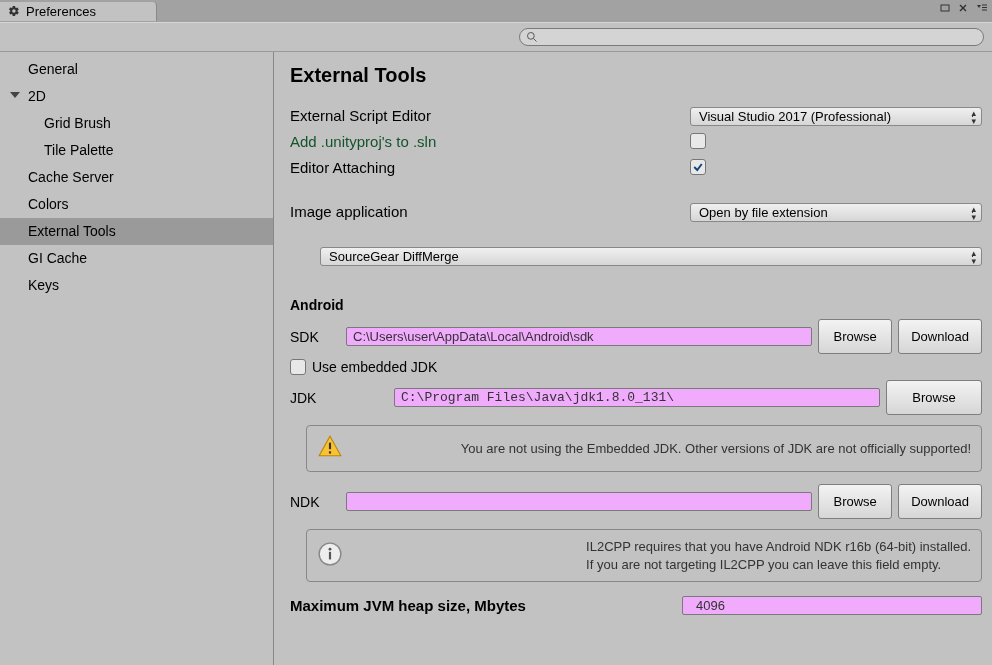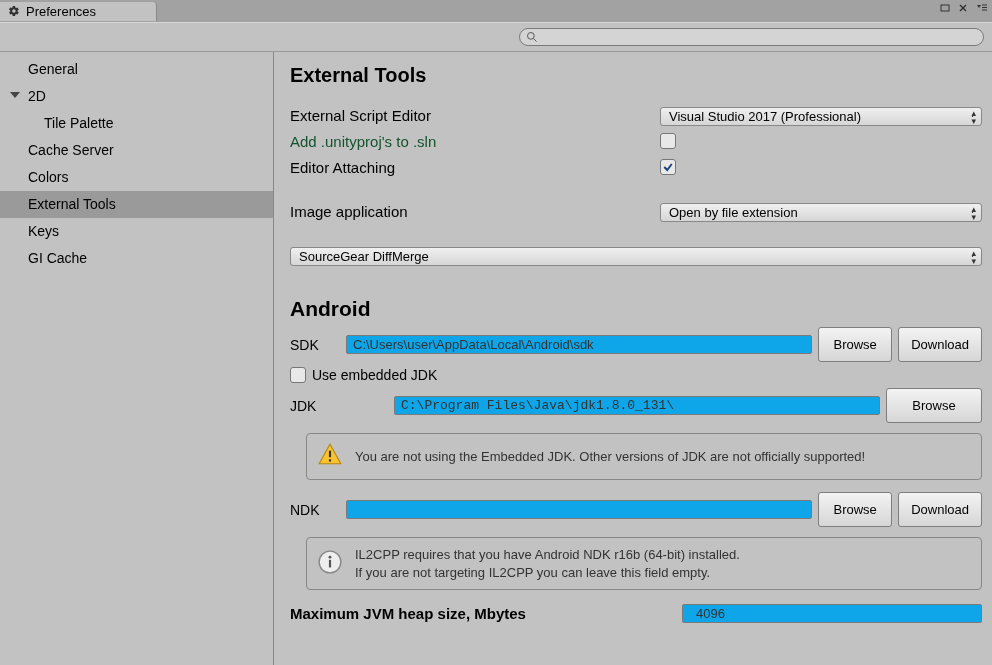--- a/index.html
+++ b/index.html
@@ -120,21 +120,21 @@
     align-items: flex-start;
     margin-bottom: 6px;
     min-height: 20px;
   }
   .row .label {
     width: 370px;
     font-size: 15px;
     flex-shrink: 0;
   }
   .row .label.disabled { color: #14532d; }
-  .row .control { flex: 1; }
+  .row .control { flex: 1; margin-left: 30px; }
   .dropdown {
     width: 100%;
     height: 19px;
     background: linear-gradient(#f0f0f0,#d6d6d6);
     border: 1px solid #888;
     border-radius: 3px;
     display: flex;
     align-items: center;
     padding: 0 18px 0 8px;
     font-size: 13px;
@@ -162,38 +162,38 @@
     background: #e8e8e8;
     display: inline-flex;
     align-items: center;
     justify-content: center;
     cursor: default;
   }
   .checkbox.checked svg { display:block; }
   .checkbox svg { display:none; }
   .section-gap { height: 18px; }
   .section-header {
-    font-size: 21px;
+    font-size: 14px;
     font-weight: bold;
     margin-top: 12px;
     margin-bottom: 6px;
   }
   .path-row {
     display: flex;
     align-items: center;
     gap: 6px;
     margin-bottom: 5px;
   }
   .path-label {
     width: 50px;
     font-size: 14px;
   }
   .text-input {
     height: 19px;
-    background: #0ea5e9;
+    background: #f0abfc;
     border: 1px solid #7a7a7a;
     border-radius: 2px;
     padding: 0 6px;
     font-size: 13px;
     color: #333;
     font-family: inherit;
     outline: none;
   }
   .btn {
     height: 35px;
@@ -217,20 +217,21 @@
     border: 1px solid #888;
     border-radius: 4px;
     background: #c2c2c2;
     padding: 8px 10px;
     display: flex;
     align-items: center;
     gap: 12px;
     margin: 10px 0 12px 16px;
     font-size: 13px;
     color: #333;
+    justify-content: space-between;
   }
   .info-box .msg { line-height: 1.35; }
   .heap-row {
     display: flex;
     align-items: center;
     margin-top: 14px;
     gap: 22px;
   }
   .heap-row .hlabel { width: 370px; font-size: 15px; font-weight: bold; }
   .heap-row input { flex:1;padding-left:13px; }
@@ -282,36 +283,39 @@
 
 <div class="main-split">
   <div class="sidebar">
     <div class="side-item">
         <span>General</span>
       </div>
     <div class="side-item expanded">
         <span>2D</span>
       </div>
     <div class="side-item level2">
+        <span>Grid Brush</span>
+      </div>
+    <div class="side-item level2">
         <span>Tile Palette</span>
       </div>
     <div class="side-item">
         <span>Cache Server</span>
       </div>
     <div class="side-item">
         <span>Colors</span>
       </div>
     <div class="side-item selected">
         <span>External Tools</span>
       </div>
     <div class="side-item">
+        <span>GI Cache</span>
+      </div>
+    <div class="side-item">
         <span>Keys</span>
-      </div>
-    <div class="side-item">
-        <span>GI Cache</span>
       </div>
   </div>
 
   <div class="content">
     <h1 class="page-title">External Tools</h1>
 
     <div class="row">
       <div class="label">External Script Editor</div>
       <div class="control">
         <div class="dropdown">

